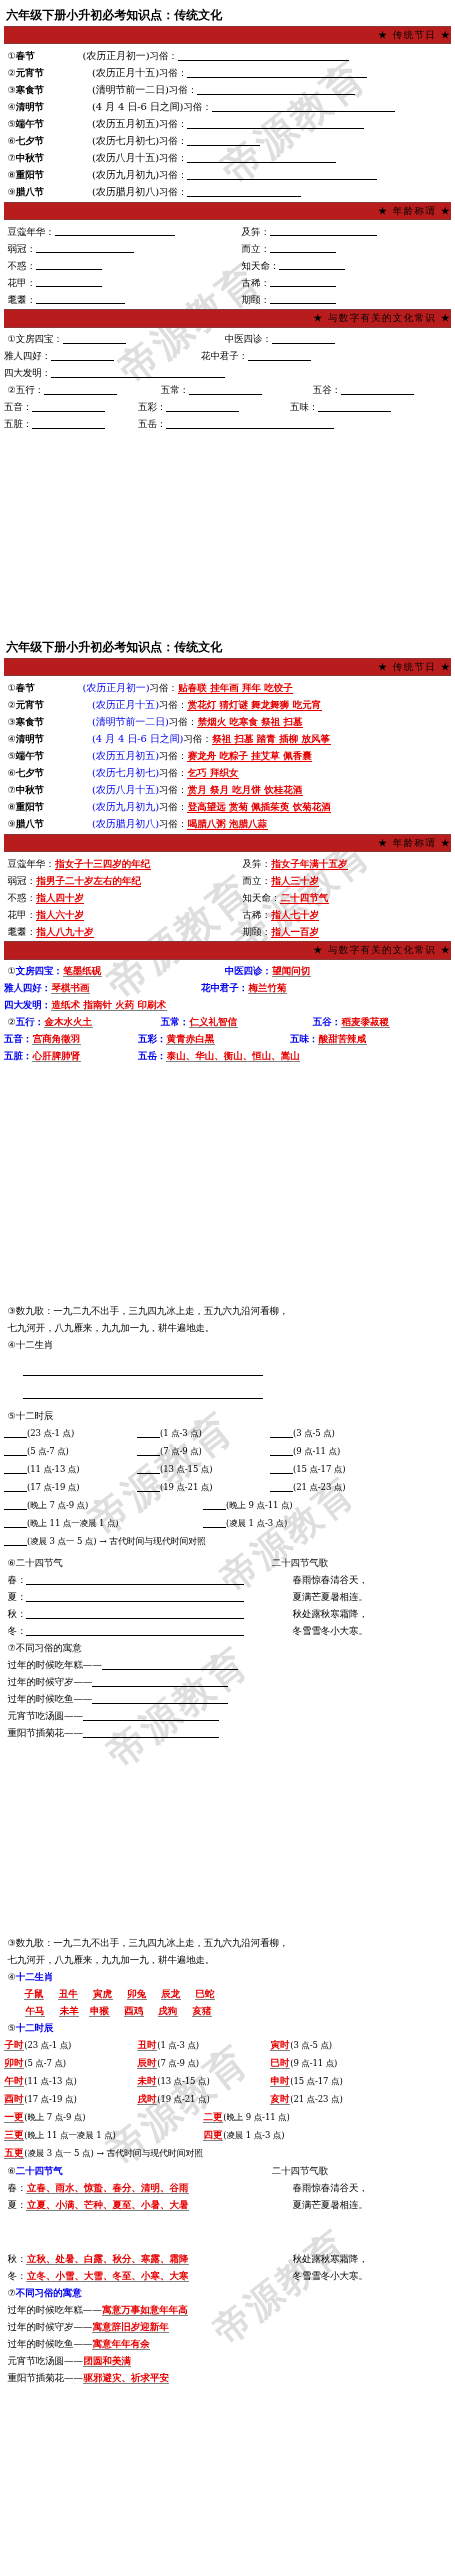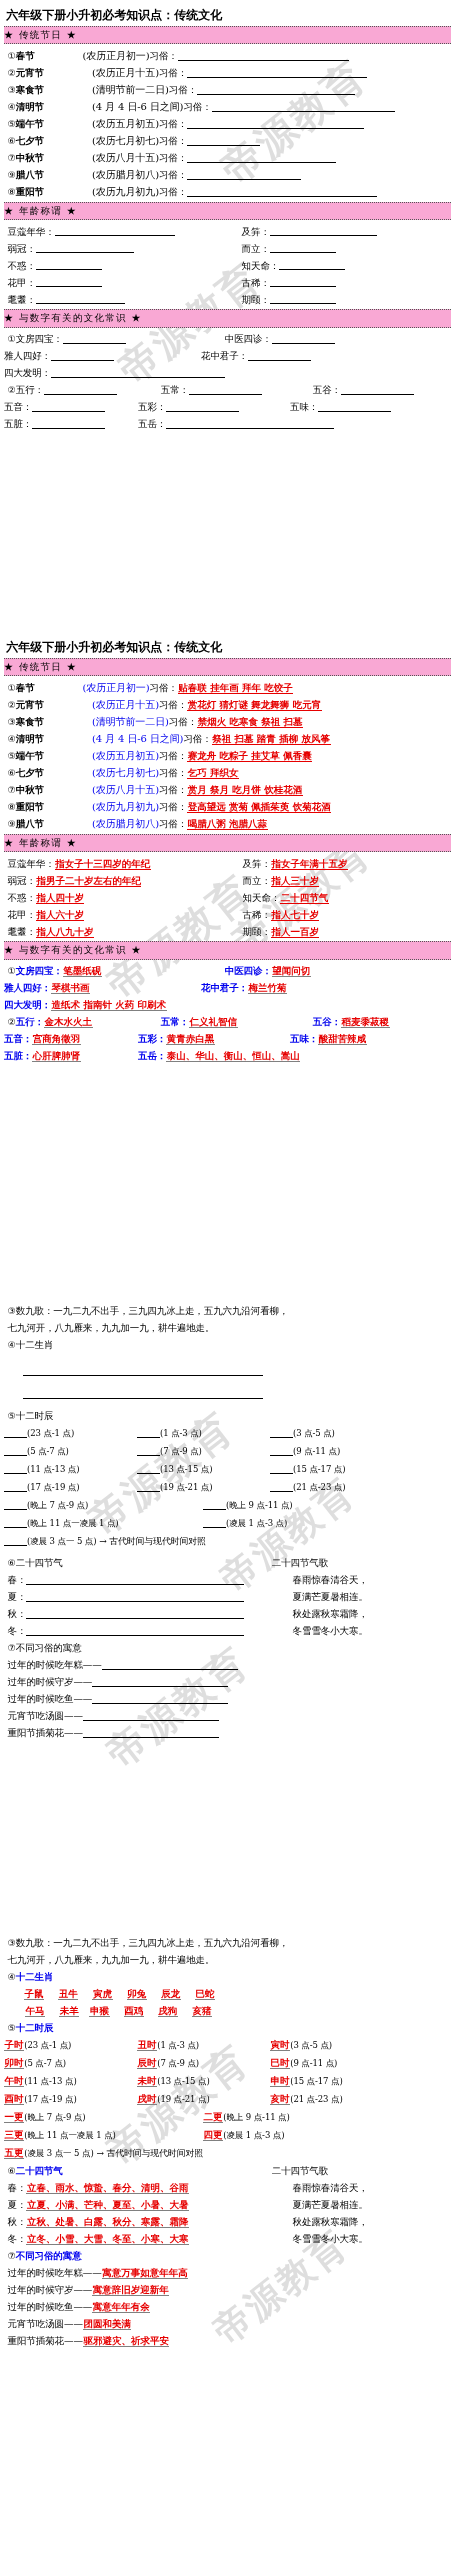--- a/index.html
+++ b/index.html
@@ -39,24 +39,24 @@
     font-size:12px;
     line-height:1.15;
     margin:8.9px 0 3.2px 0;
     padding:0 5px 0 6.3px;
     letter-spacing:0px;
     text-align:left;
     white-space:nowrap;
   }
   
   .band{
-    background:#f9a8d4;
+    background:#b91c1c;
     border-top:1.3px dotted #555;
     border-bottom:1.3px dotted #555;
-    text-align:left;
+    text-align:right;
     font-size:9.5px;
     line-height:16.4px;
     height:16.4px;
     margin:1.9px 3.8px 2.5px 3.8px;
     font-family:"DejaVu Serif","Liberation Serif",serif;
     letter-spacing:1.3px;
   }
 
   
   .row{
@@ -103,22 +103,22 @@
 
   <div class="band"><span>★ 传统节日 ★</span></div>
   <div id="p1-fest">
       <div class="row"><span class="num">①</span><span class="lbl">春节</span><span class="paren">(农历正月初一)</span><span>习俗：</span><span class="blank" style="width: 171px;"></span></div>
       <div class="row"><span class="num">②</span><span class="lbl">元宵节</span><span class="paren">(农历正月十五)</span><span>习俗：</span><span class="blank" style="width: 180px;"></span></div>
       <div class="row"><span class="num">③</span><span class="lbl">寒食节</span><span class="paren">(清明节前一二日)</span><span>习俗：</span><span class="blank" style="width: 158px;"></span></div>
       <div class="row"><span class="num">④</span><span class="lbl">清明节</span><span class="paren">(4 月 4 日-6 日之间)</span><span>习俗：</span><span class="blank" style="width: 183px;"></span></div>
       <div class="row"><span class="num">⑤</span><span class="lbl">端午节</span><span class="paren">(农历五月初五)</span><span>习俗：</span><span class="blank" style="width: 177px;"></span></div>
       <div class="row"><span class="num">⑥</span><span class="lbl">七夕节</span><span class="paren">(农历七月初七)</span><span>习俗：</span><span class="blank" style="width: 73px;"></span></div>
       <div class="row"><span class="num">⑦</span><span class="lbl">中秋节</span><span class="paren">(农历八月十五)</span><span>习俗：</span><span class="blank" style="width: 149px;"></span></div>
+      <div class="row"><span class="num">⑧</span><span class="lbl">重阳节</span><span class="paren">(农历九月初九)</span><span>习俗：</span><span class="blank" style="width: 190px;"></span></div>
       <div class="row"><span class="num">⑨</span><span class="lbl">腊八节</span><span class="paren">(农历腊月初八)</span><span>习俗：</span><span class="blank" style="width: 114px;"></span></div>
-      <div class="row"><span class="num">⑧</span><span class="lbl">重阳节</span><span class="paren">(农历九月初九)</span><span>习俗：</span><span class="blank" style="width: 190px;"></span></div>
     </div>
 
   <div class="band"><span>★ 年龄称谓 ★</span></div>
   <div id="p1-age">
       <div class="row"><span style="display: inline-block; width: 234px;"><span>豆蔻年华：</span><span class="blank" style="width: 120px;"></span></span><span><span>及笄：</span><span class="blank" style="width: 107px;"></span></span></div>
       <div class="row"><span style="display: inline-block; width: 234px;"><span>弱冠：</span><span class="blank" style="width: 98px;"></span></span><span><span>而立：</span><span class="blank" style="width: 66px;"></span></span></div>
       <div class="row"><span style="display: inline-block; width: 234px;"><span>不惑：</span><span class="blank" style="width: 66px;"></span></span><span><span>知天命：</span><span class="blank" style="width: 66px;"></span></span></div>
       <div class="row"><span style="display: inline-block; width: 234px;"><span>花甲：</span><span class="blank" style="width: 66px;"></span></span><span><span>古稀：</span><span class="blank" style="width: 66px;"></span></span></div>
       <div class="row"><span style="display: inline-block; width: 234px;"><span>耄耋：</span><span class="blank" style="width: 89px;"></span></span><span><span>期颐：</span><span class="blank" style="width: 66px;"></span></span></div>
     </div>
@@ -218,21 +218,21 @@
       <div class="row indent"><span style="display: inline-block; width: 133px;"><span class="ans">子时</span><span class="small">(23 点-1 点)</span></span><span style="display: inline-block; width: 133px;"><span class="ans">丑时</span><span class="small">(1 点-3 点)</span></span><span style="display: inline-block; width: 133px;"><span class="ans">寅时</span><span class="small">(3 点-5 点)</span></span></div>
       <div class="row indent"><span style="display: inline-block; width: 133px;"><span class="ans">卯时</span><span class="small">(5 点-7 点)</span></span><span style="display: inline-block; width: 133px;"><span class="ans">辰时</span><span class="small">(7 点-9 点)</span></span><span style="display: inline-block; width: 133px;"><span class="ans">巳时</span><span class="small">(9 点-11 点)</span></span></div>
       <div class="row indent"><span style="display: inline-block; width: 133px;"><span class="ans">午时</span><span class="small">(11 点-13 点)</span></span><span style="display: inline-block; width: 133px;"><span class="ans">未时</span><span class="small">(13 点-15 点)</span></span><span style="display: inline-block; width: 133px;"><span class="ans">申时</span><span class="small">(15 点-17 点)</span></span></div>
       <div class="row indent"><span style="display: inline-block; width: 133px;"><span class="ans">酉时</span><span class="small">(17 点-19 点)</span></span><span style="display: inline-block; width: 133px;"><span class="ans">戌时</span><span class="small">(19 点-21 点)</span></span><span style="display: inline-block; width: 133px;"><span class="ans">亥时</span><span class="small">(21 点-23 点)</span></span></div>
       <div class="row indent"><span style="display: inline-block; width: 199px;"><span class="ans">一更</span><span class="small">(晚上 7 点-9 点)</span></span><span style="display: inline-block; width: 199px;"><span class="ans">二更</span><span class="small">(晚上 9 点-11 点)</span></span></div>
       <div class="row indent"><span style="display: inline-block; width: 199px;"><span class="ans">三更</span><span class="small">(晚上 11 点一凌晨 1 点)</span></span><span style="display: inline-block; width: 199px;"><span class="ans">四更</span><span class="small">(凌晨 1 点-3 点)</span></span></div>
       <div class="row indent"><span class="ans">五更</span><span class="small">(凌晨 3 点一 5 点)</span><span class="arrow"> → 古代时间与现代时间对照</span></div>
       <div class="row"><span class="num">⑥</span><span class="blue-b" style="display: inline-block; width: 256px;">二十四节气</span><span>二十四节气歌</span></div>
       <div class="row"><span style="display: inline-block; width: 285px;"><span>春：</span><span class="ans">立春、雨水、惊蛰、春分、清明、谷雨</span></span><span>春雨惊春清谷天，</span></div>
       <div class="row"><span style="display: inline-block; width: 285px;"><span>夏：</span><span class="ans">立夏、小满、芒种、夏至、小暑、大暑</span></span><span>夏满芒夏暑相连。</span></div>
-      <div class="row"><span style="display: inline-block; width: 285px;"><span>秋：</span><span class="ans">立秋、处暑、白露、秋分、寒露、霜降</span></span><span>秋处露秋寒霜降，</span></div>
+      <div class="row"><span style="display: inline-block; width: 285px; margin-top: 37px;"><span>秋：</span><span class="ans">立秋、处暑、白露、秋分、寒露、霜降</span></span><span>秋处露秋寒霜降，</span></div>
       <div class="row"><span style="display: inline-block; width: 285px;"><span>冬：</span><span class="ans">立冬、小雪、大雪、冬至、小寒、大寒</span></span><span>冬雪雪冬小大寒。</span></div>
       <div class="row"><span class="num">⑦</span><span class="blue-b">不同习俗的寓意</span></div>
       <div class="row"><span>过年的时候吃年糕——</span><span class="ans">寓意万事如意年年高</span></div>
       <div class="row"><span>过年的时候守岁——</span><span class="ans">寓意辞旧岁迎新年</span></div>
       <div class="row"><span>过年的时候吃鱼——</span><span class="ans">寓意年年有余</span></div>
       <div class="row"><span>元宵节吃汤圆——</span><span class="ans">团圆和美满</span></div>
       <div class="row"><span>重阳节插菊花——</span><span class="ans">驱邪避灾、祈求平安</span></div>
     </div>
 </div>
 

